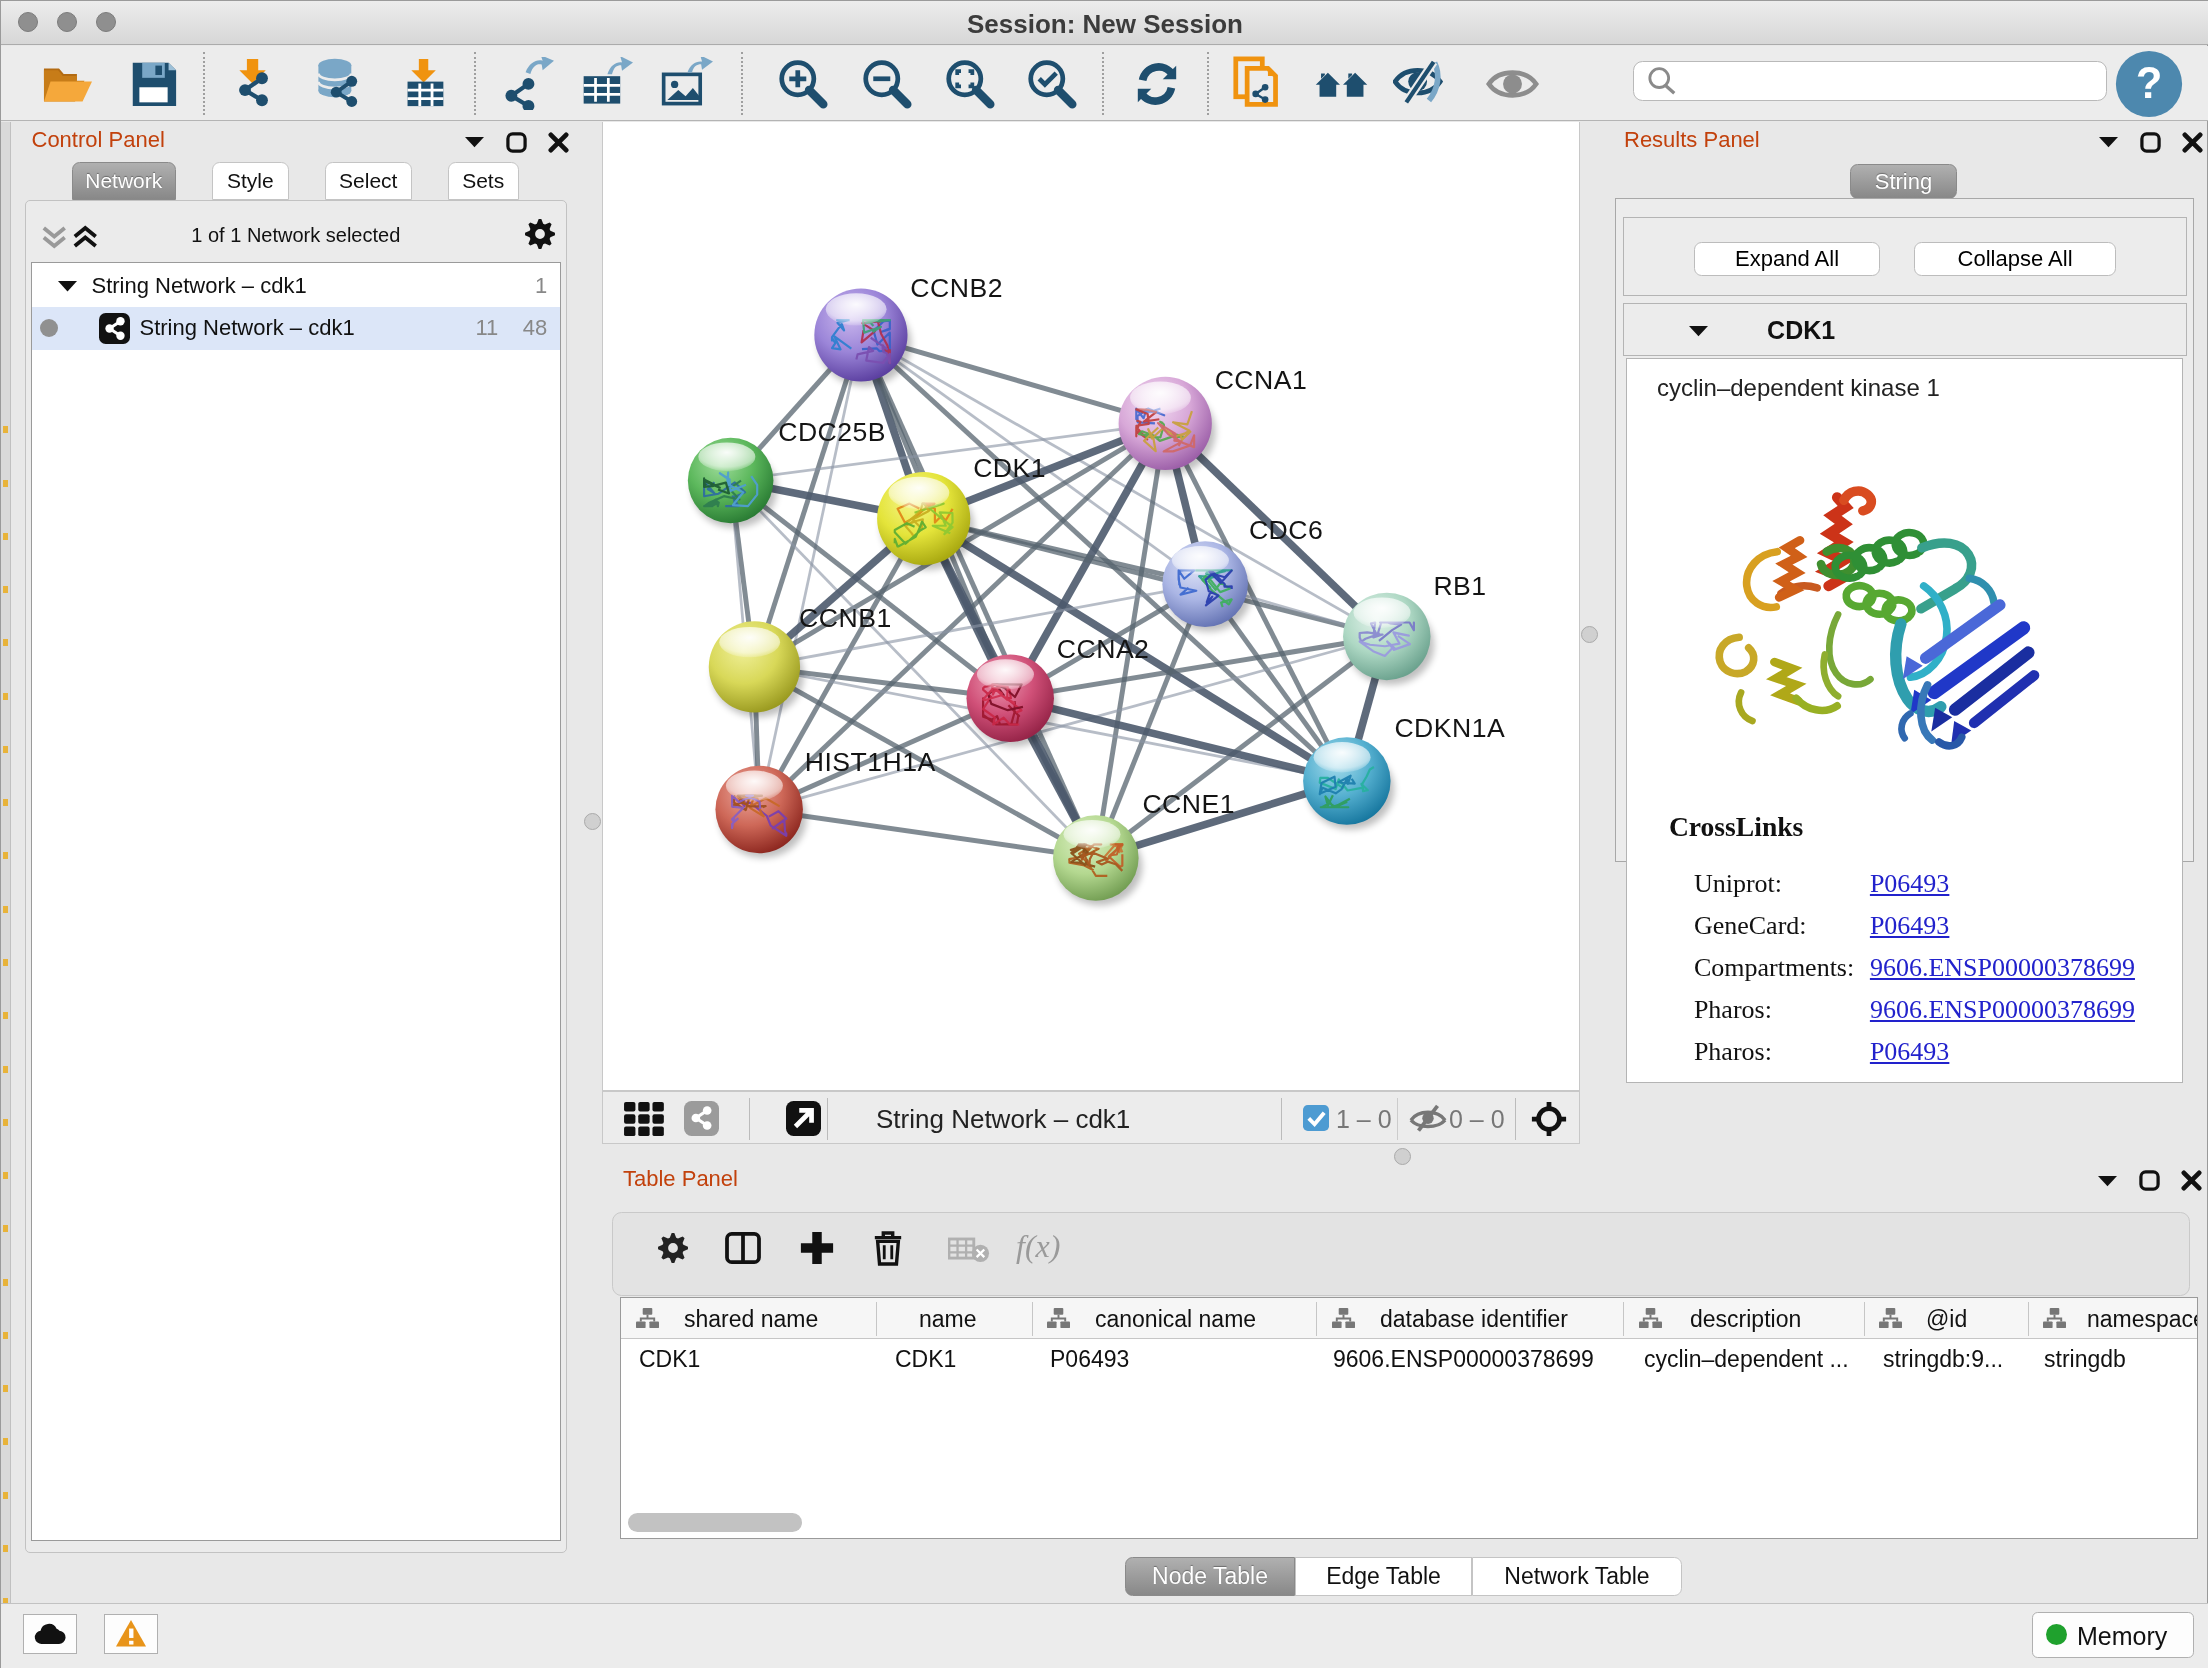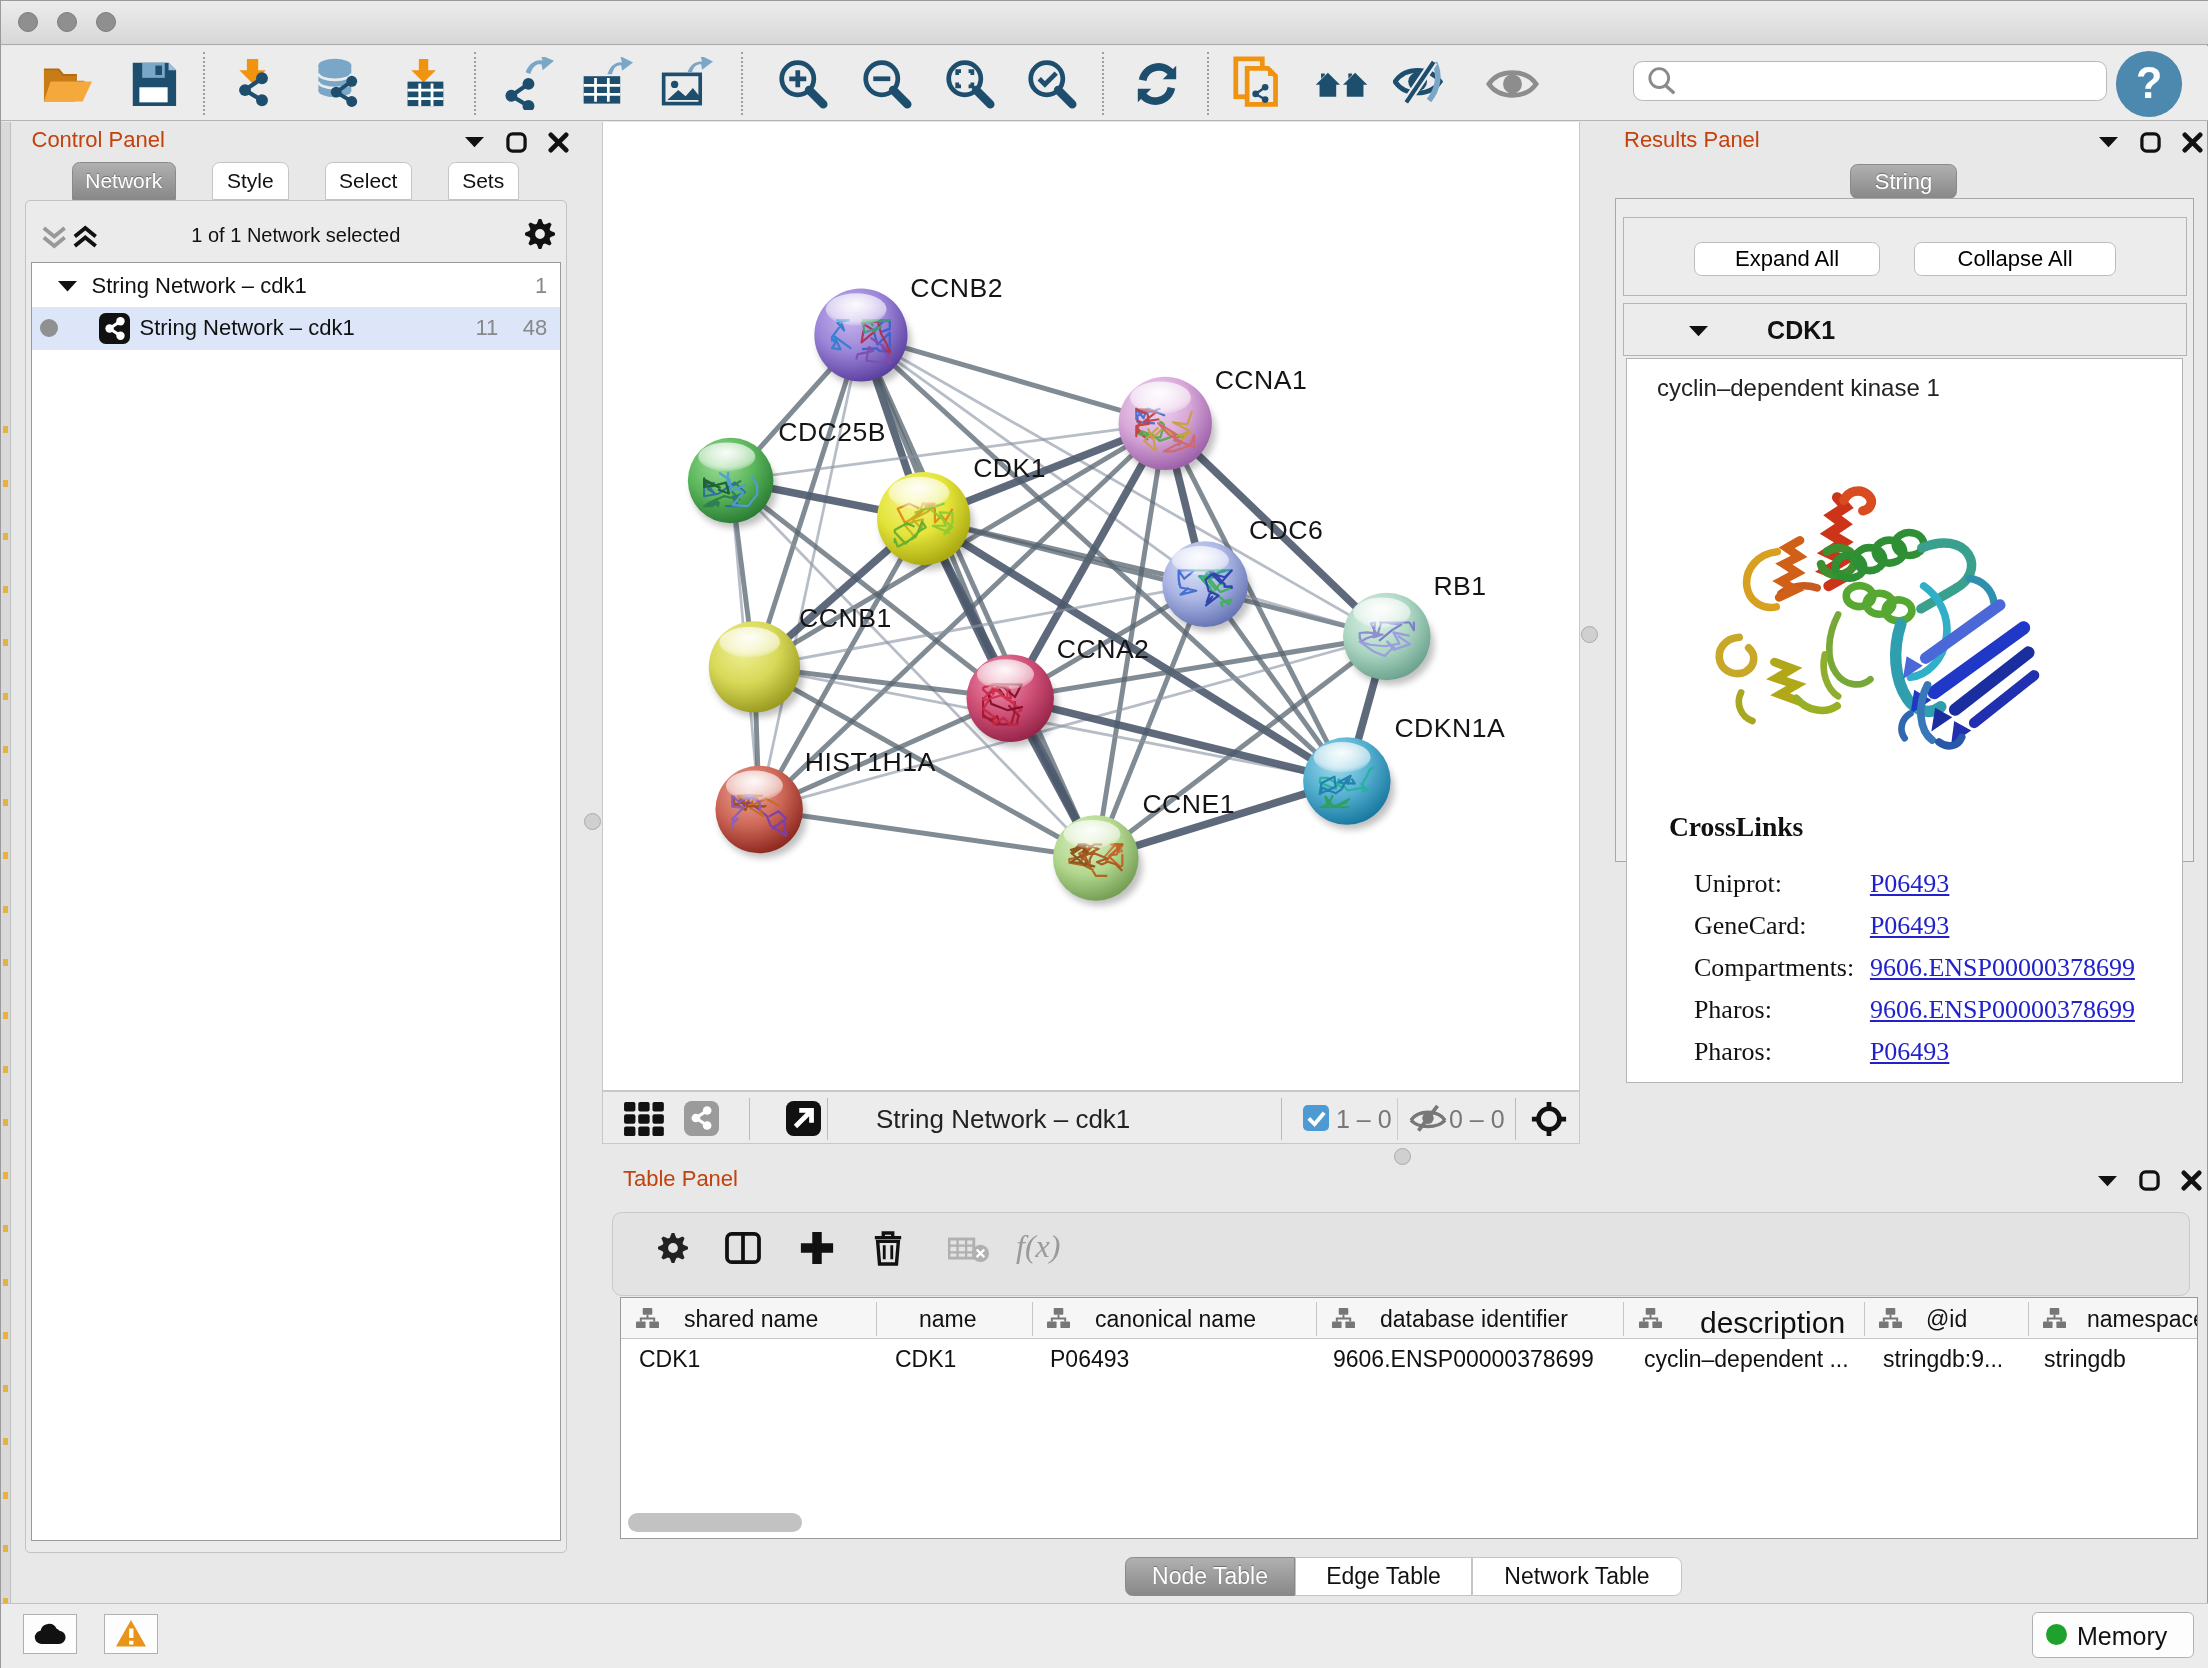--- a/index.html
+++ b/index.html
@@ -31,20 +31,21 @@
 .cp { position:absolute; left:9.5px; top:121px; width:569px; height:1481px; }
 .btn { background:#fff; border:1.9px solid #bcbcbc; border-radius:7.6px; }
 a.lnk { color:#2222cc; text-decoration:underline; }
 </style></head><body>
 <div id="win">
 
 <div class="titlebar">
 <div class="tl" style="left:17px;"></div>
       <div class="tl" style="left:56px;"></div>
       <div class="tl" style="left:95px;"></div>
+<div class="title">Session: New Session</div>
 </div>
 
 <div class="toolbar">
 <div class="tsep" style="left:202px;"></div>
 <div class="tsep" style="left:473px;"></div>
 <div class="tsep" style="left:740px;"></div>
 <div class="tsep" style="left:1101px;"></div>
 <div class="tsep" style="left:1206px;"></div>
 <div class="ticon" style="left:40px;width:53px;">
         <svg width="53" height="49" viewBox="0 0 56 52">
@@ -771,21 +772,21 @@
           <div class="abs" style="left:759px;top:7.6px;font-size:23px;color:#111;">database identifier</div>
           <div class="abs" style="left:1002px;top:3.8px;height:34px;border-left:1px solid #c6c6c6;"></div>
           <div class="abs" style="left:1017px;top:8.6px;"><svg width="25" height="23" viewBox="0 0 26 24">
               <g fill="#777">
 <rect x="8" y="1" width="10" height="7" rx="1"></rect>
 <rect x="1" y="15" width="10" height="7" rx="1"></rect>
                 <rect x="15" y="15" width="10" height="7" rx="1"></rect>
 </g>
               <path d="M13 8 v4 M6 15 v-3 h14 v3" stroke="#777" stroke-width="2" fill="none"></path>
             </svg></div>
-          <div class="abs" style="left:1069px;top:7.6px;font-size:30px;color:#111;margin-left:10px;">description</div>
+          <div class="abs" style="left:1069px;top:7.6px;font-size:23px;color:#111;">description</div>
           <div class="abs" style="left:1243px;top:3.8px;height:34px;border-left:1px solid #c6c6c6;"></div>
           <div class="abs" style="left:1257px;top:8.6px;"><svg width="25" height="23" viewBox="0 0 26 24">
               <g fill="#777">
 <rect x="8" y="1" width="10" height="7" rx="1"></rect>
 <rect x="1" y="15" width="10" height="7" rx="1"></rect>
                 <rect x="15" y="15" width="10" height="7" rx="1"></rect>
 </g>
               <path d="M13 8 v4 M6 15 v-3 h14 v3" stroke="#777" stroke-width="2" fill="none"></path>
             </svg></div>
           <div class="abs" style="left:1305px;top:7.6px;font-size:23px;color:#111;">@id</div>

